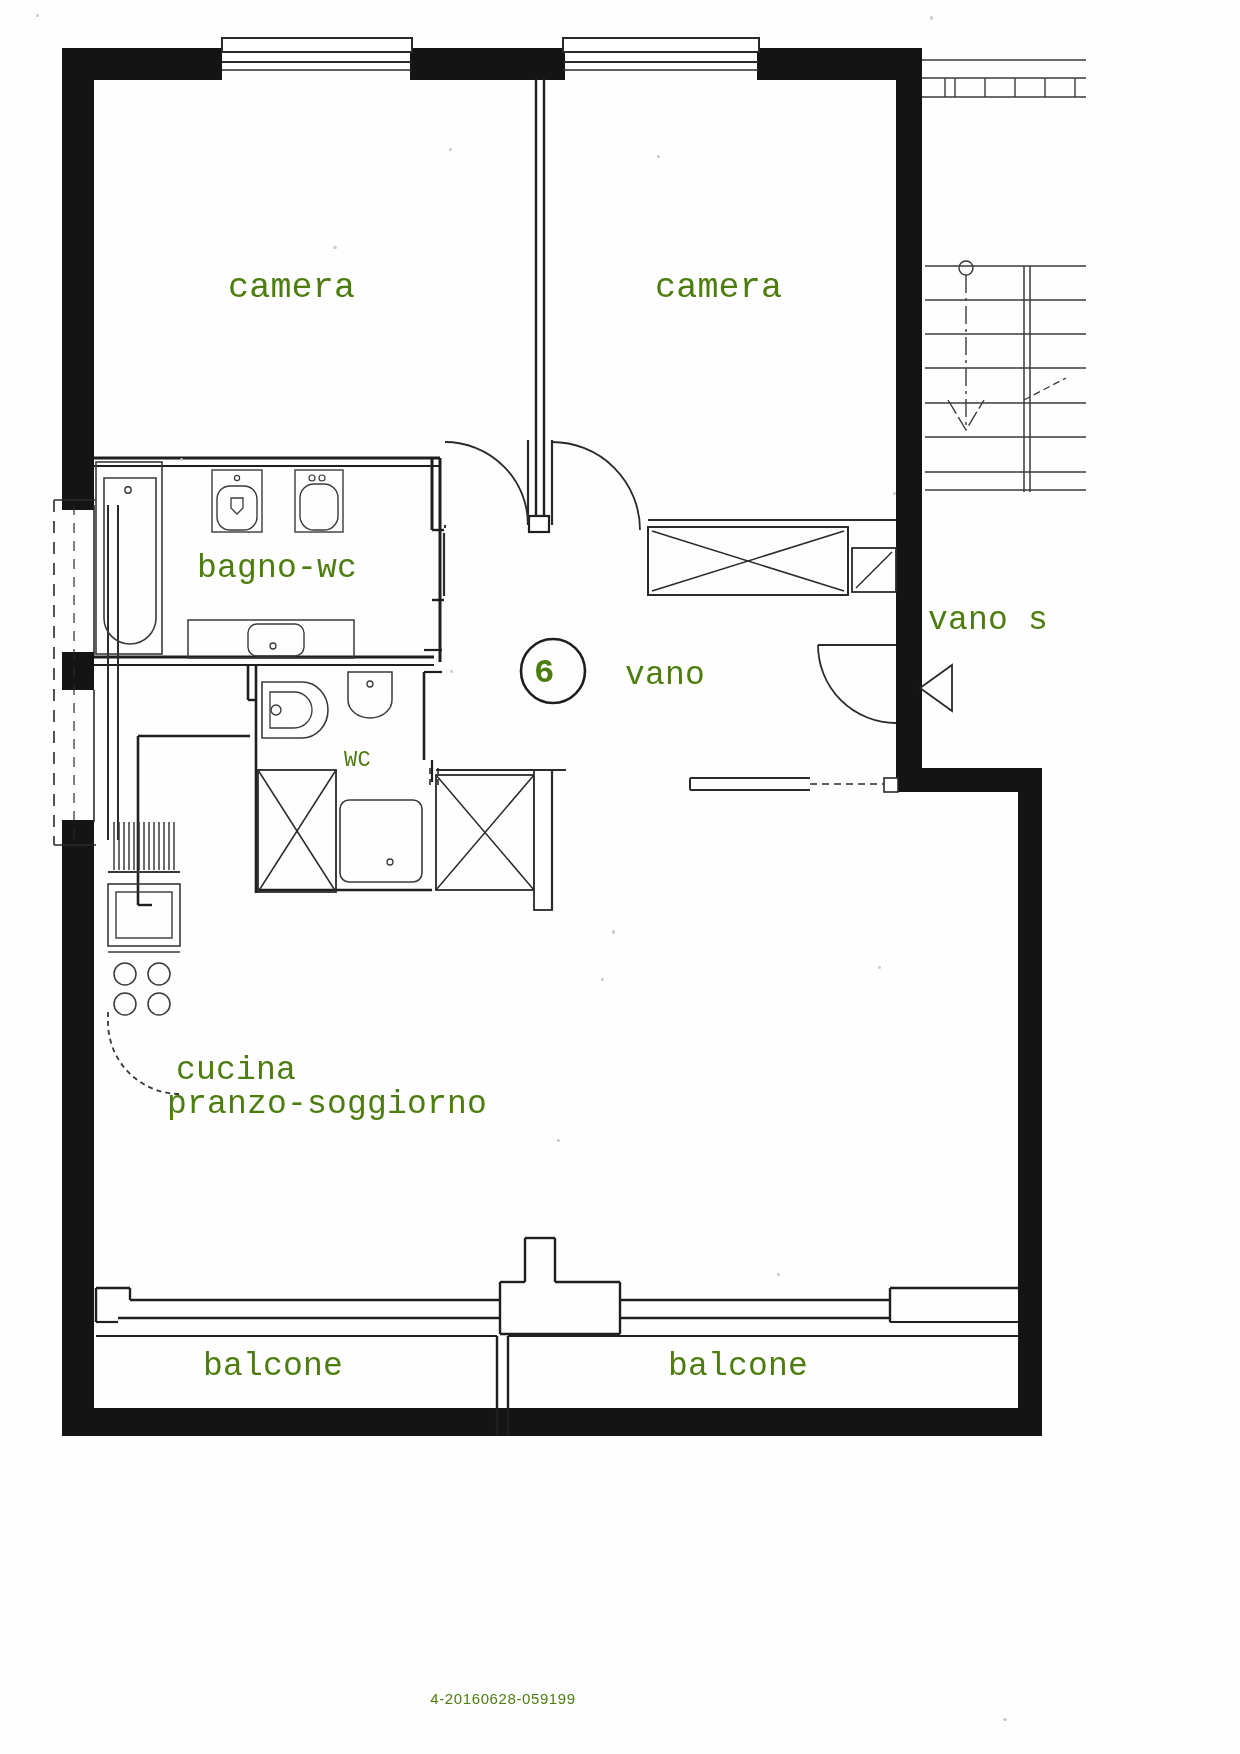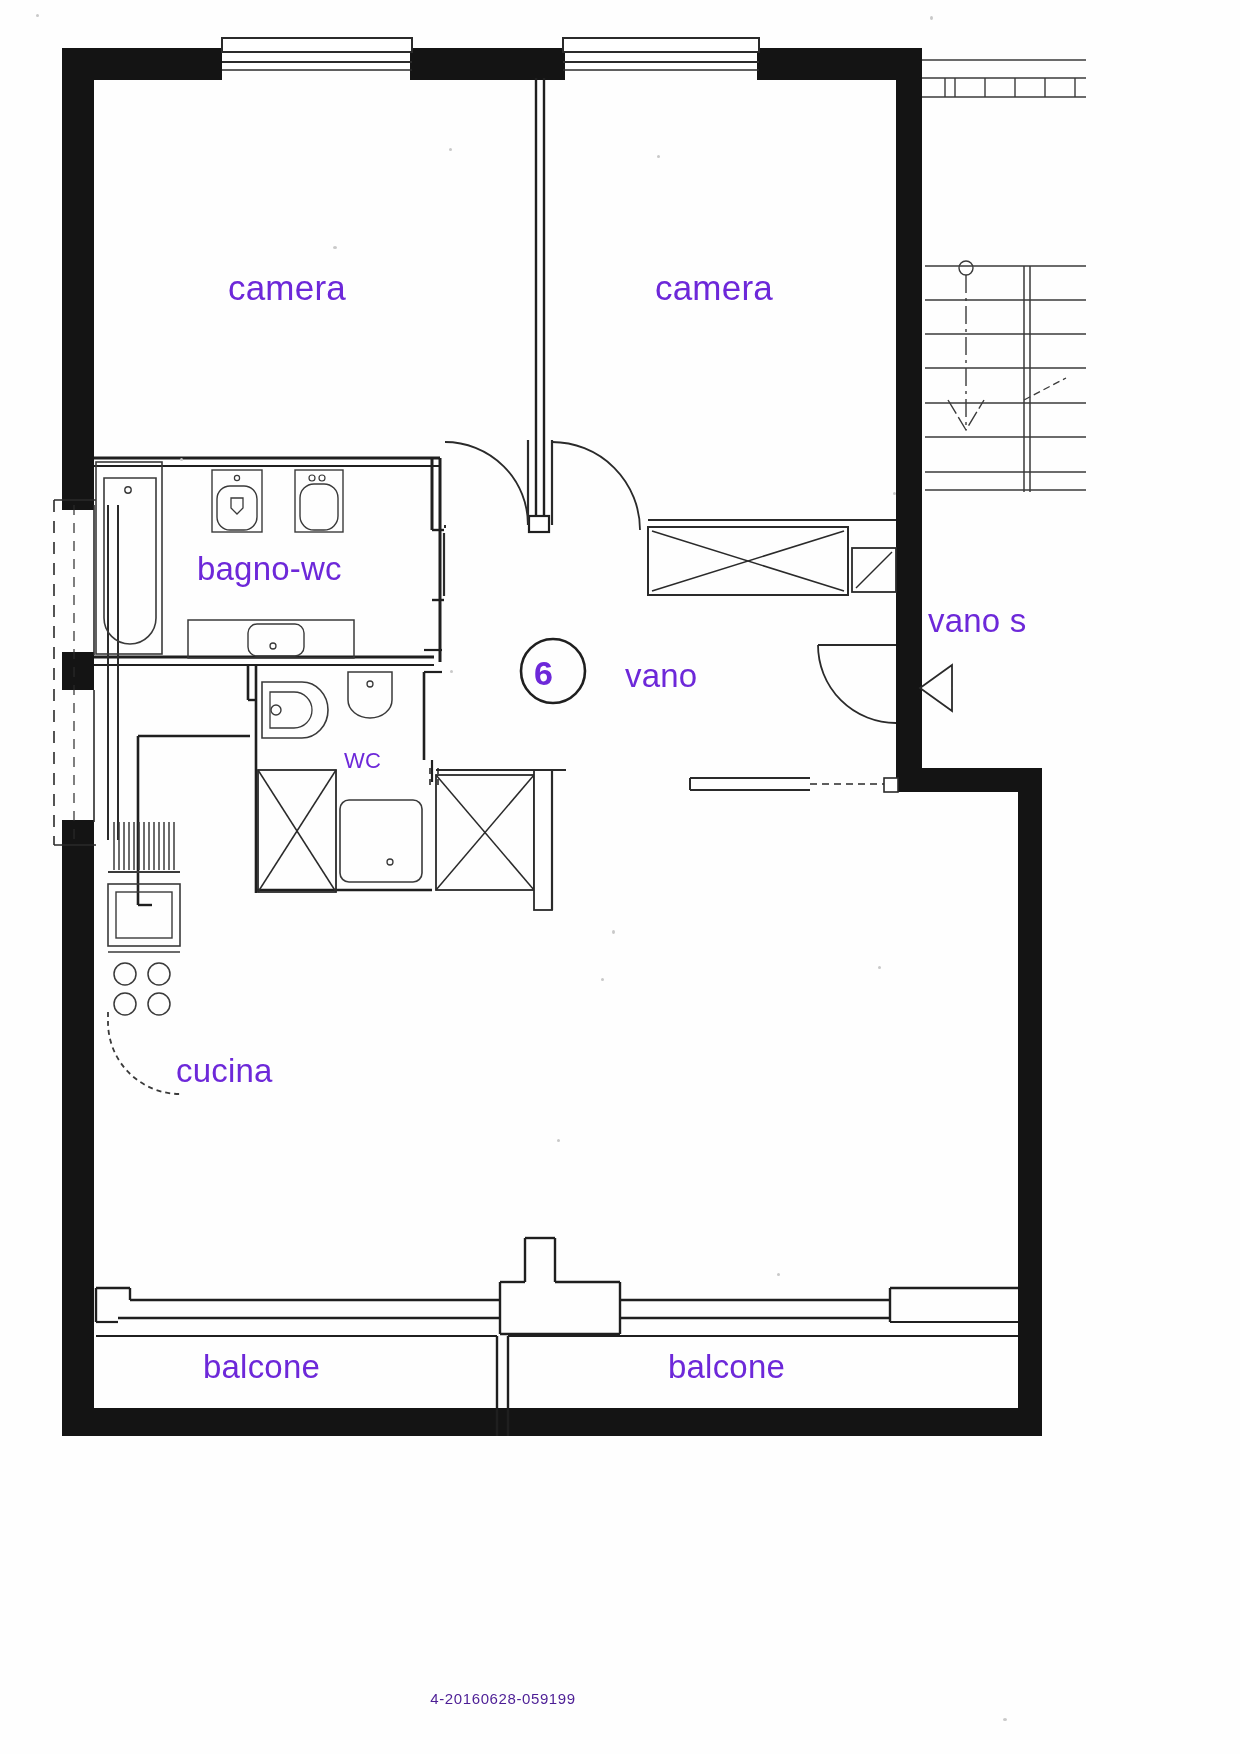--- a/index.html
+++ b/index.html
@@ -19,22 +19,22 @@
   }
   #plan-svg {
     position: absolute;
     left: 0;
     top: 0;
     width: 1240px;
     height: 1754px;
   }
   .room-label {
     position: absolute;
-    font-family: Liberation Sans, sans-serif;
-    color: #6d28d9;
+    font-family: Liberation Mono, monospace;
+    color: #4d7c0f;
     white-space: nowrap;
     letter-spacing: 0.2px;
   }
   .lbl-camera1 { left: 228px; top: 268px; font-size: 35px; }
   .lbl-camera2 { left: 655px; top: 268px; font-size: 35px; }
   .lbl-bagno   { left: 197px; top: 550px; font-size: 33px; }
   .lbl-wc      { left: 344px; top: 748px; font-size: 22px; }
   .lbl-atrio   { left: 625px; top: 657px; font-size: 33px; }
   .lbl-vano    { left: 928px; top: 602px; font-size: 33px; }
   .lbl-cucina  { left: 176px; top: 1032px; font-size: 33px; margin-top: 20px; }
@@ -42,21 +42,21 @@
   .lbl-balc1   { left: 203px; top: 1348px; font-size: 33px; }
   .lbl-balc2   { left: 668px; top: 1348px; font-size: 33px; }
   .lbl-unit    { left: 534px; top: 654px; font-size: 34px; font-weight: bold; }
   .footer-code {
     position: absolute;
     left: 0;
     top: 1690px;
     width: 1006px;
     text-align: center;
     font-size: 15px;
-    color: #4c1d95;
+    color: #4d7c0f;
     font-family: "Liberation Sans", sans-serif;
     letter-spacing: 0.6px;
   }
   .speck {
     position: absolute;
     background: #c9c9c9;
     border-radius: 50%;
   }
 </style>
 </head>
@@ -335,20 +335,21 @@
 
   </svg>
 
   <div class="room-label lbl-camera1">camera</div>
   <div class="room-label lbl-camera2">camera</div>
   <div class="room-label lbl-bagno">bagno-wc</div>
   <div class="room-label lbl-wc">WC</div>
   <div class="room-label lbl-atrio">vano</div>
   <div class="room-label lbl-vano">vano s</div>
   <div class="room-label lbl-cucina">cucina</div>
+  <div class="room-label lbl-pranzo">pranzo-soggiorno</div>
   <div class="room-label lbl-balc1">balcone</div>
   <div class="room-label lbl-balc2">balcone</div>
   <div class="room-label lbl-unit">6</div>
 
   <div class="footer-code">4-20160628-059199</div>
 
   <div class="speck" style="left:36px;top:14px;width:3px;height:3px;"></div>
   <div class="speck" style="left:930px;top:16px;width:3px;height:4px;"></div>
   <div class="speck" style="left:333px;top:246px;width:4px;height:3px;"></div>
   <div class="speck" style="left:449px;top:148px;width:3px;height:3px;"></div>

